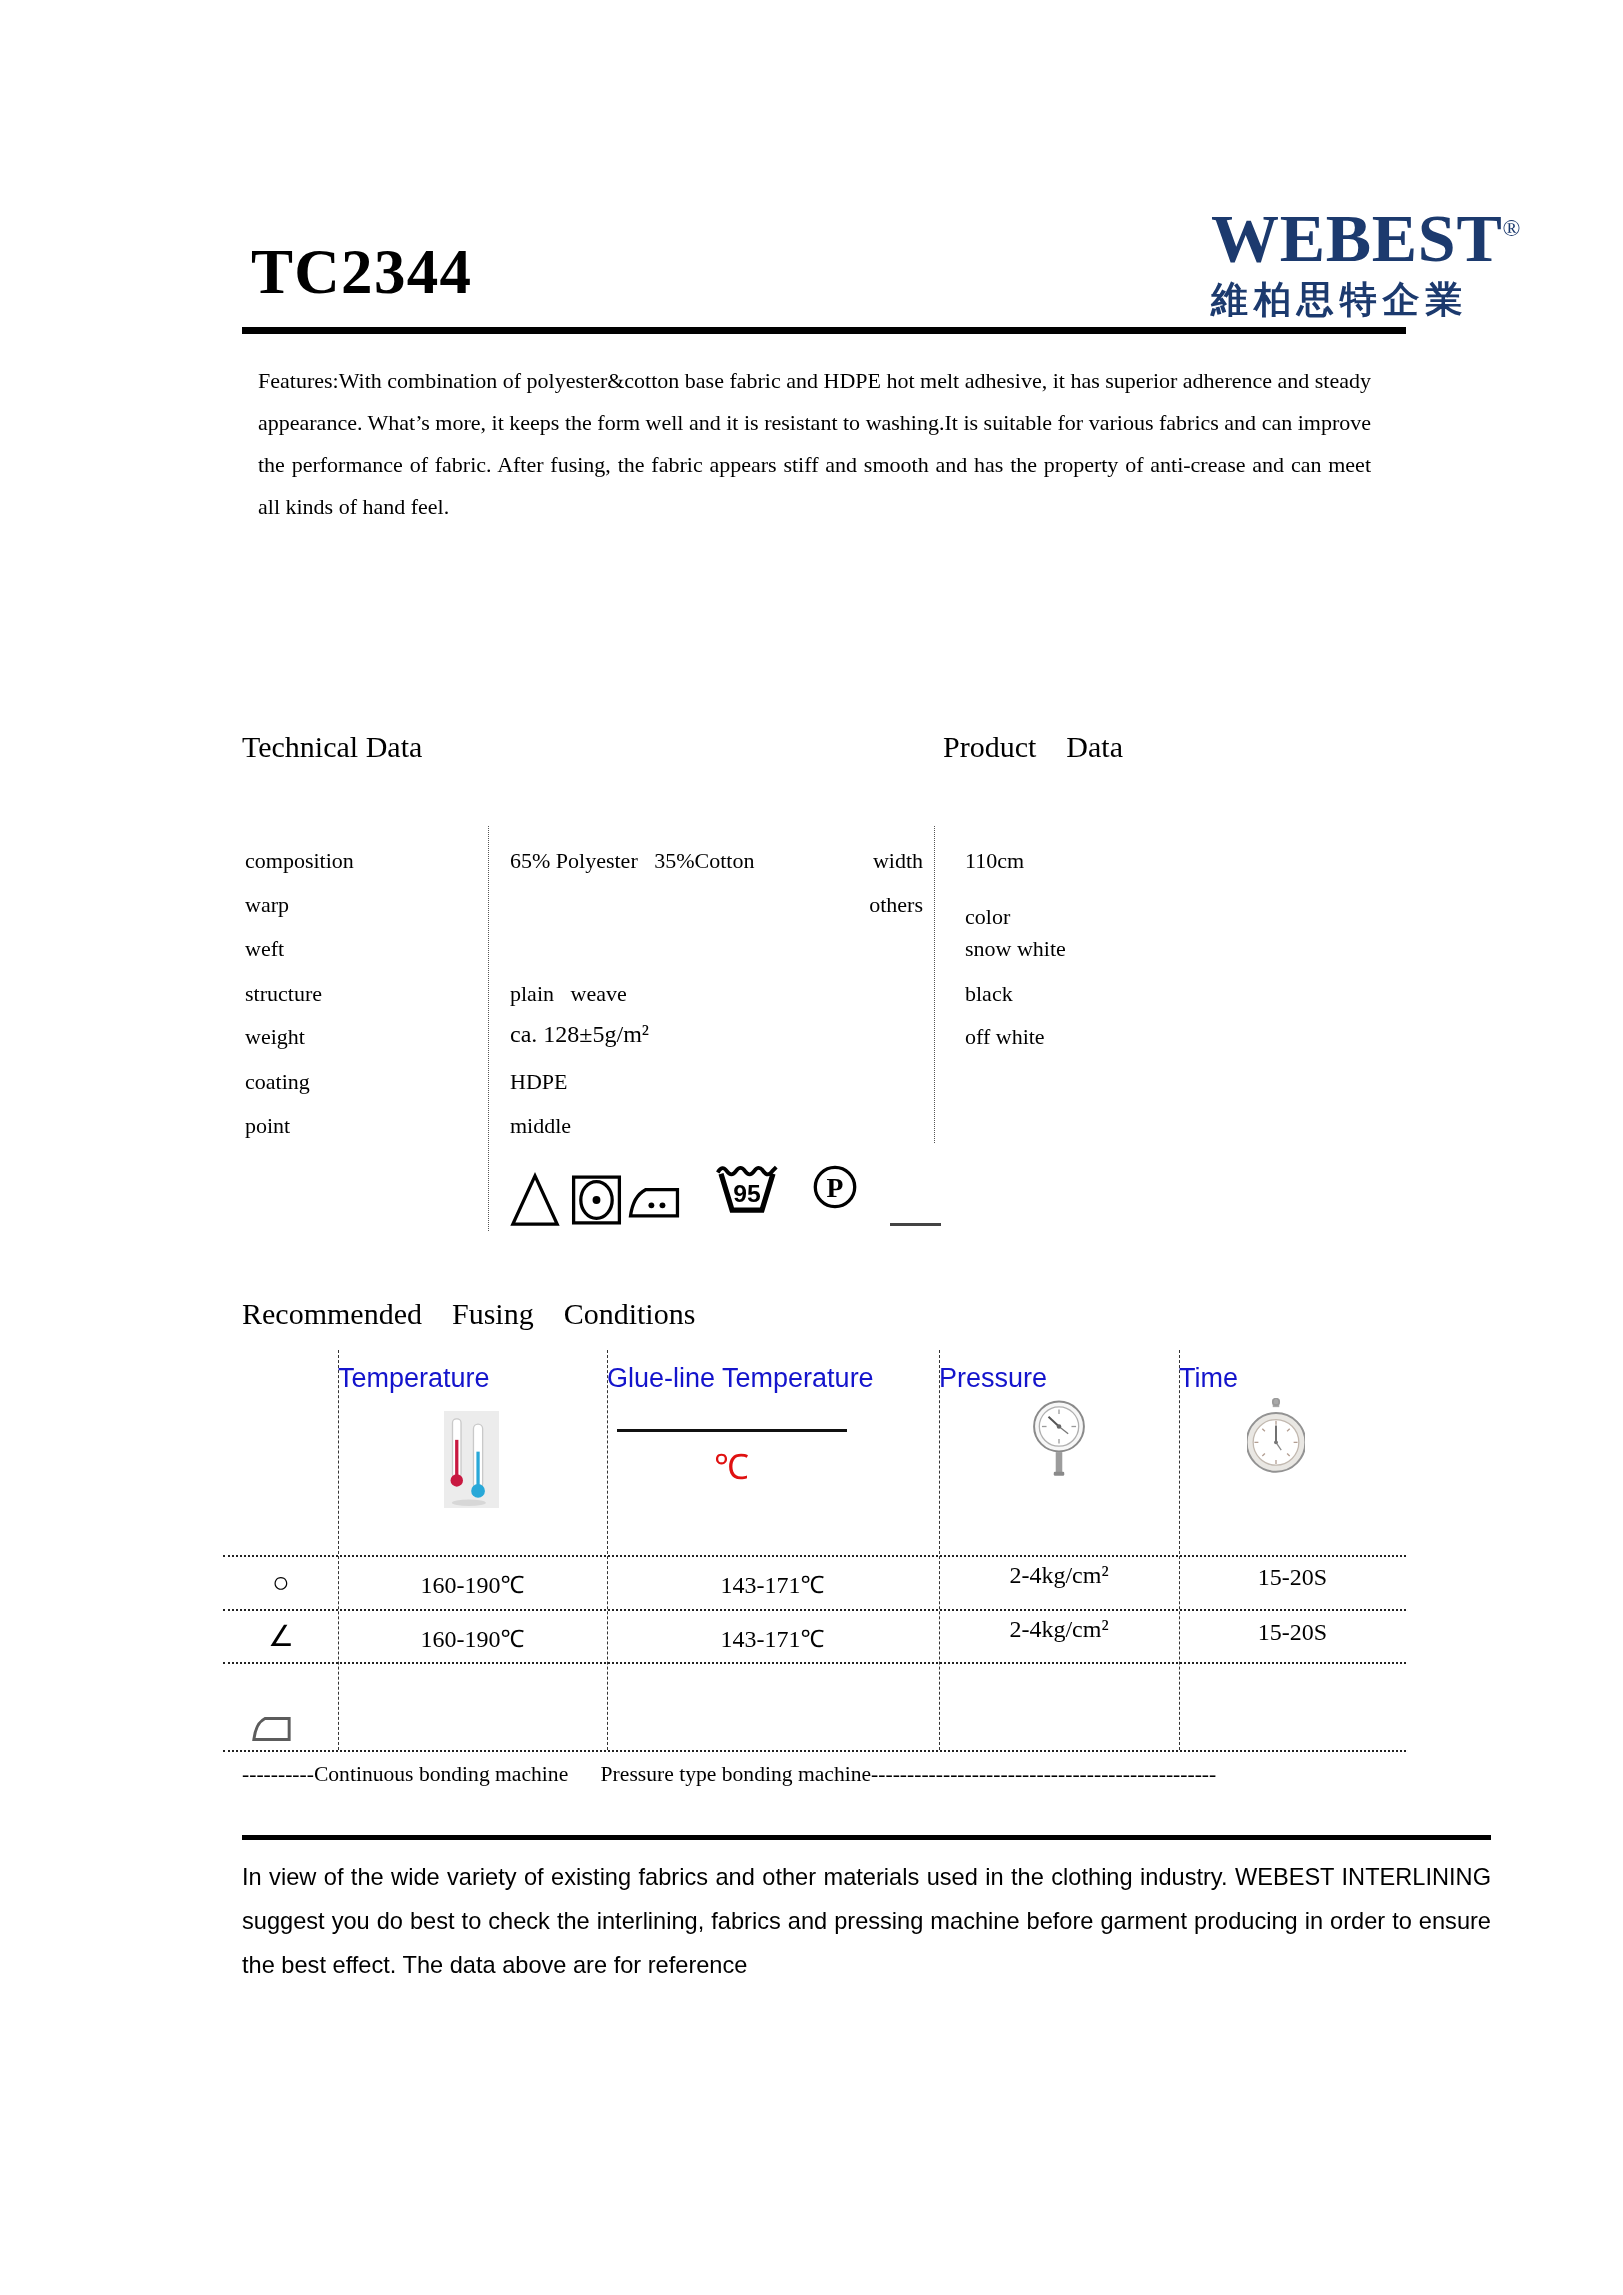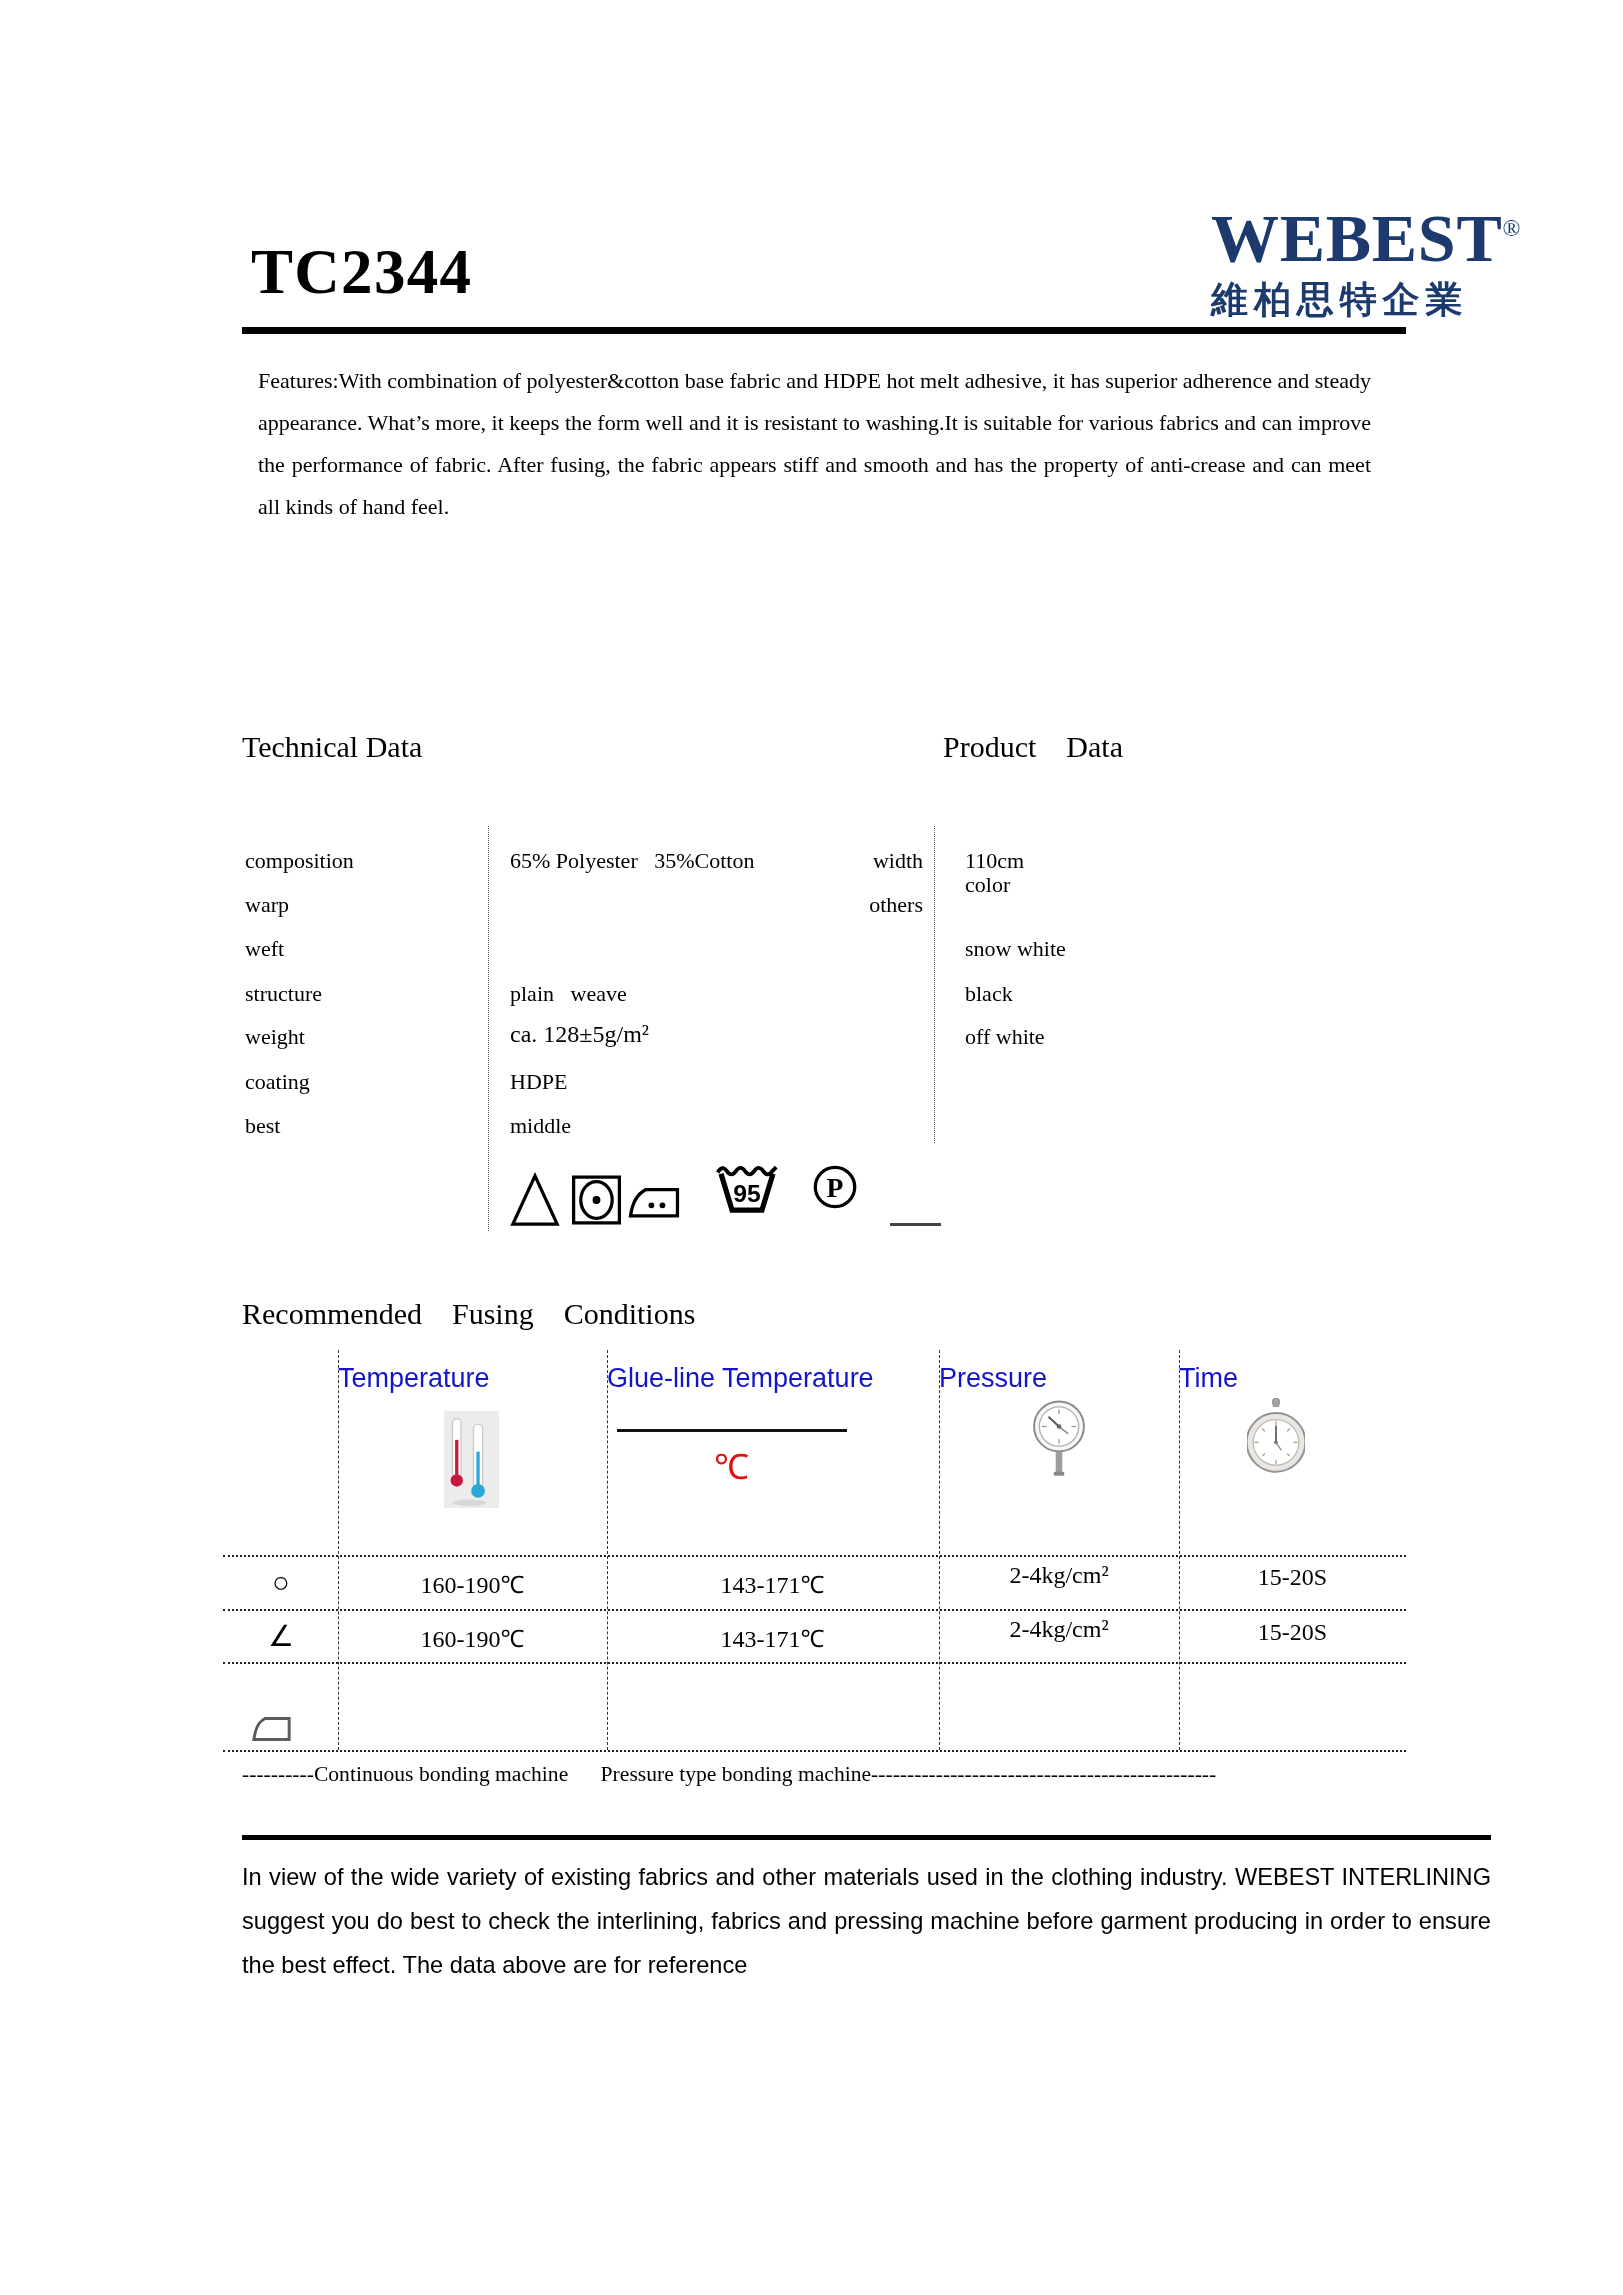--- a/index.html
+++ b/index.html
@@ -75,36 +75,36 @@
 
 <div class="abs section-heading tech-heading">Technical Data</div>
 <div class="abs section-heading product-heading">Product    Data</div>
 
 <div class="abs cell" style="left:245px;top:848px">composition</div>
 <div class="abs cell" style="left:245px;top:892px">warp</div>
 <div class="abs cell" style="left:245px;top:936px">weft</div>
 <div class="abs cell" style="left:245px;top:981px">structure</div>
 <div class="abs cell" style="left:245px;top:1024px">weight</div>
 <div class="abs cell" style="left:245px;top:1069px">coating</div>
-<div class="abs cell" style="left:245px;top:1113px">best</div>
+<div class="abs cell" style="left:245px;top:1113px">point</div>
 
 <div class="abs dotted-v tdv1"></div>
 <div class="abs dotted-v tdv2"></div>
 
 <div class="abs cell" style="left:510px;top:848px">65% Polyester   35%Cotton</div>
 <div class="abs cell" style="left:510px;top:981px">plain   weave</div>
 <div class="abs cell" style="left:510px;top:1021px;font-size:24px">ca. 128±5g/m²</div>
 <div class="abs cell" style="left:510px;top:1069px">HDPE</div>
 <div class="abs cell" style="left:510px;top:1113px">middle</div>
 
 <div class="abs cell side-label" style="left:838px;top:848px">width</div>
 <div class="abs cell side-label" style="left:838px;top:892px">others</div>
 
 <div class="abs cell" style="left:965px;top:848px">110cm</div>
-<div class="abs cell" style="left:965px;top:872px">color</div>
+<div class="abs cell" style="left:965px;top:904px">color</div>
 <div class="abs cell" style="left:965px;top:936px">snow white</div>
 <div class="abs cell" style="left:965px;top:981px">black</div>
 <div class="abs cell" style="left:965px;top:1024px">off white</div>
 
 <div class="abs care-row" style="left:510px;top:1172px">
   <svg width="50" height="56" viewBox="0 0 76 86">
       <path d="M38 6 L72 80 L4 80 Z" fill="none" stroke="#000" stroke-width="5"></path>
     </svg>
 </div>
 <div class="abs care-row" style="left:571px;top:1175px">

